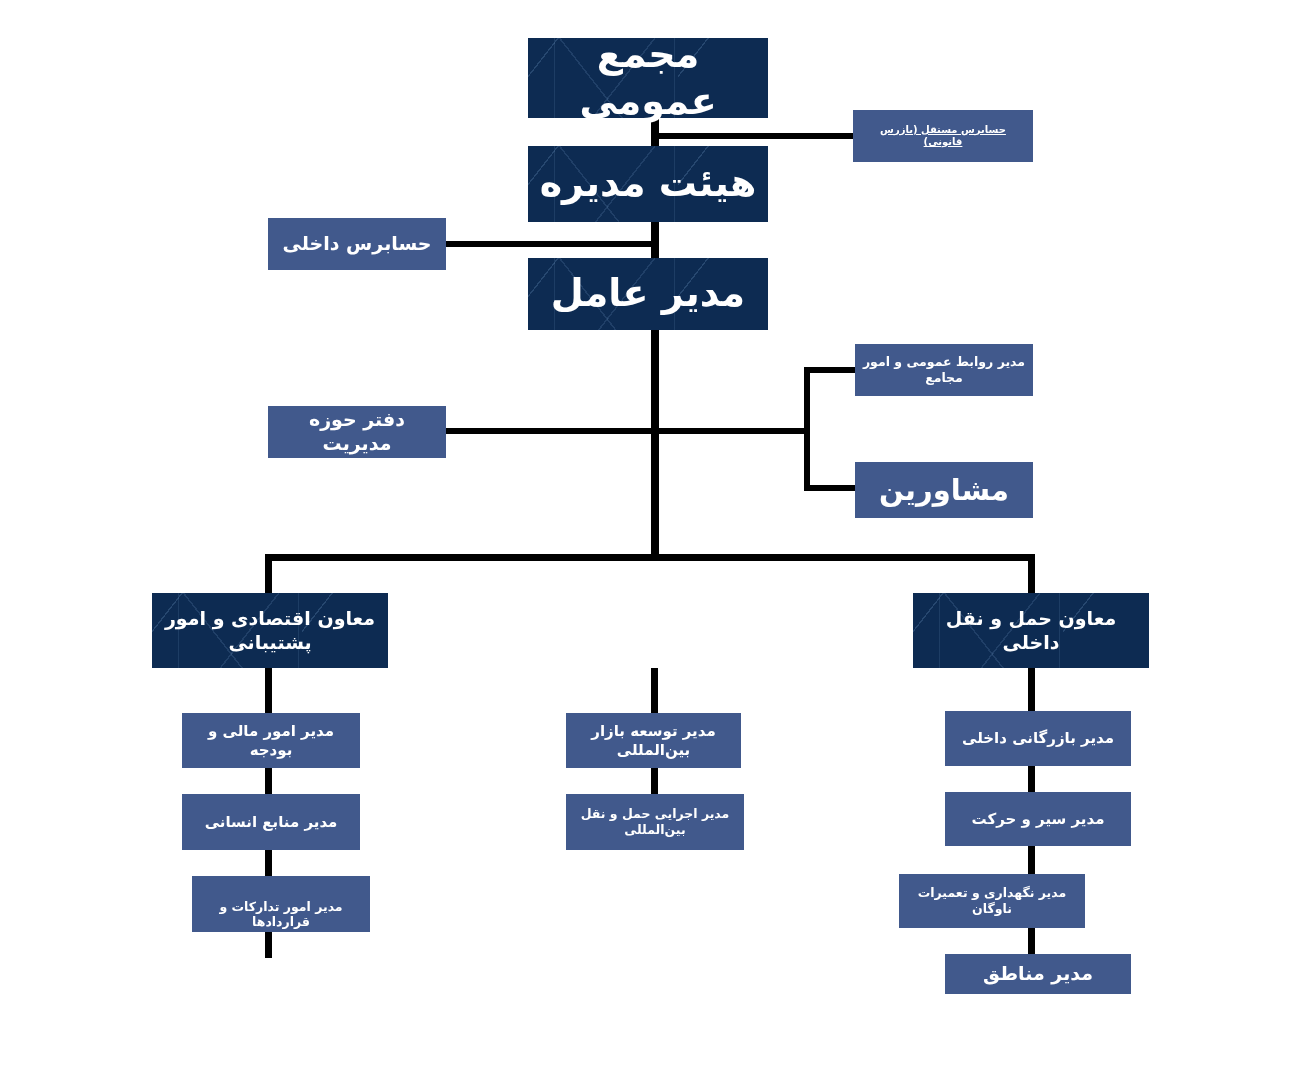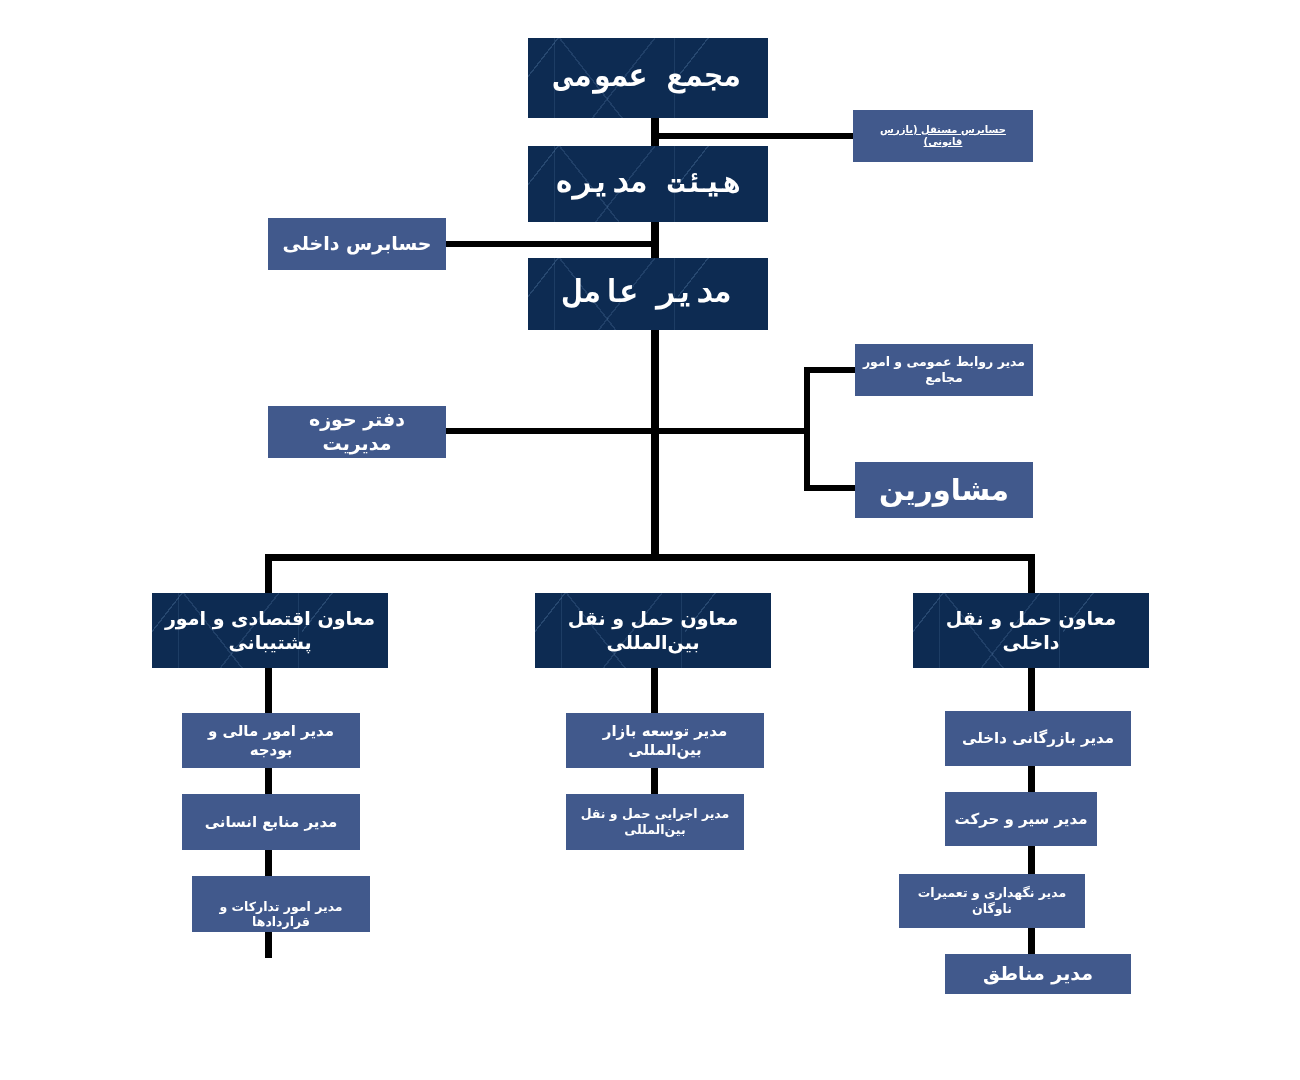--- a/index.html
+++ b/index.html
@@ -46,21 +46,21 @@
   }
   .node.level-secondary {
     background-color: #41598c;
   }
   .node-label {
     display: block;
     white-space: pre-line;
     font-weight: bold;
     letter-spacing: -0.2px;
   }
-  .size-xl .node-label  { font-size: 31px; font-family: Liberation Mono, monospace; }
+  .size-xl .node-label  { font-size: 38px; }
   .size-lg .node-label  { font-size: 29px; }
   .size-md .node-label  { font-size: 19px; }
   .size-sm .node-label  { font-size: 15px; }
   .size-xs .node-label  { font-size: 12.5px; }
   .size-xxs .node-label { font-size: 10px; text-decoration: underline; }
 
   .connector {
     position: absolute;
     background: #000000;
     z-index: 1;
@@ -137,54 +137,51 @@
   </div>
 
   <div class="node level-secondary size-lg" style="left:855px; top:462px; width:178px; height:56px;">
     <span class="node-label">مشاورین</span>
   </div>
 
   <div class="node level-primary size-md" style="left:152px; top:593px; width:236px; height:75px;">
     <span class="node-label">معاون اقتصادی و امور پشتیبانی</span>
   </div>
 
-  <div class="node level-primary size-md" style="left:535px; top:593px; width:236px; height:75px;">
-    <span class="node-label">معاون حمل و نقل بین‌المللی</span>
-  </div>
 
   <div class="node level-primary size-md" style="left:913px; top:593px; width:236px; height:75px;">
     <span class="node-label">معاون حمل و نقل داخلی</span>
   </div>
 
   <div class="node level-secondary size-sm" style="left:182px; top:713px; width:178px; height:55px;">
     <span class="node-label">مدیر امور مالی و بودجه</span>
   </div>
 
   <div class="node level-secondary size-sm" style="left:182px; top:794px; width:178px; height:56px;">
     <span class="node-label">مدیر منابع انسانی</span>
   </div>
 
   <div class="node level-secondary size-xs" style="left:192px; top:876px; width:178px; height:56px;align-items:flex-end;">
     <span class="node-label">مدیر امور تدارکات و قراردادها</span>
   </div>
 
 
-  <div class="node level-secondary size-sm" style="left:566px; top:713px; width:198px; height:55px;justify-content:flex-end;">
+  <div class="node level-secondary size-sm" style="left:566px; top:713px; width:175px; height:55px;justify-content:flex-end;">
     <span class="node-label">مدیر توسعه بازار بین‌المللی</span>
   </div>
 
   <div class="node level-secondary size-xs" style="left:566px; top:794px; width:178px; height:56px;">
     <span class="node-label">مدیر اجرایی حمل و نقل بین‌المللی</span>
   </div>
 
   <div class="node level-secondary size-sm" style="left:945px; top:711px; width:186px; height:55px;">
     <span class="node-label">مدیر بازرگانی داخلی</span>
   </div>
 
-  <div class="node level-secondary size-sm" style="left:945px; top:792px; width:152px; height:54px;">
+  <div class="node level-secondary size-sm" style="left:945px; top:792px; width:186px; height:54px;">
     <span class="node-label">مدیر سیر و حرکت</span>
   </div>
 
   <div class="node level-secondary size-xs" style="left:899px; top:874px; width:186px; height:54px;">
     <span class="node-label">مدیر نگهداری و تعمیرات ناوگان</span>
   </div>
 
   <div class="node level-secondary size-md" style="left:945px; top:954px; width:186px; height:40px;">
     <span class="node-label">مدیر مناطق</span>
   </div>

